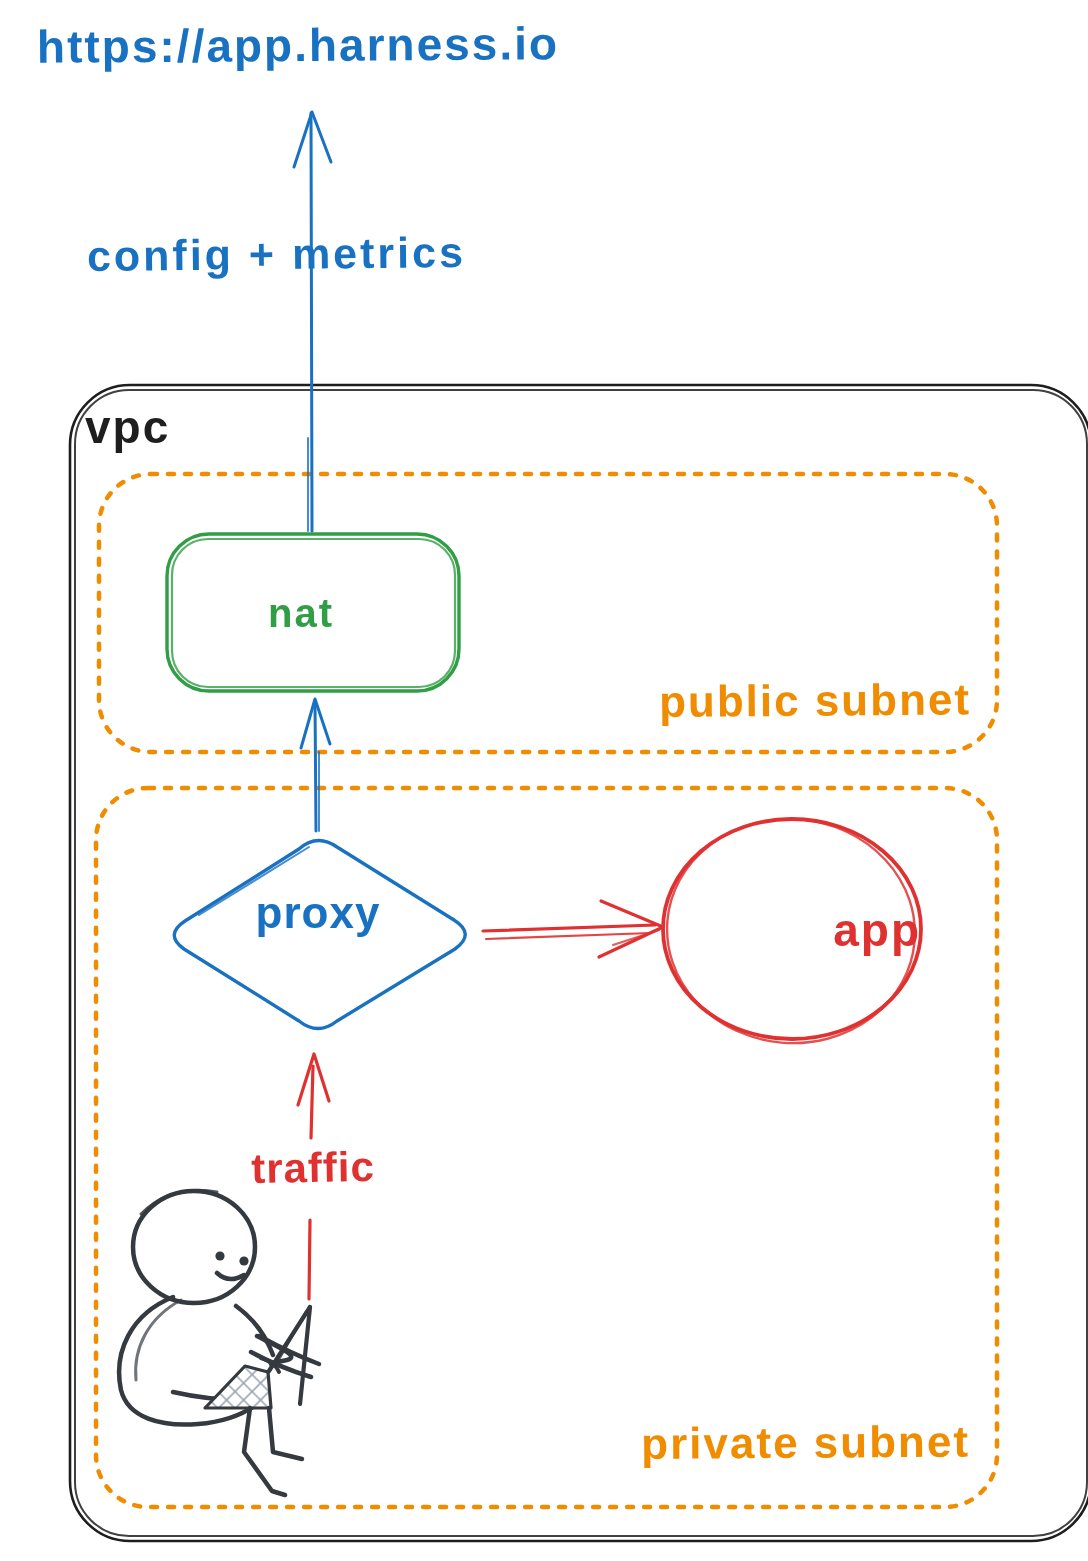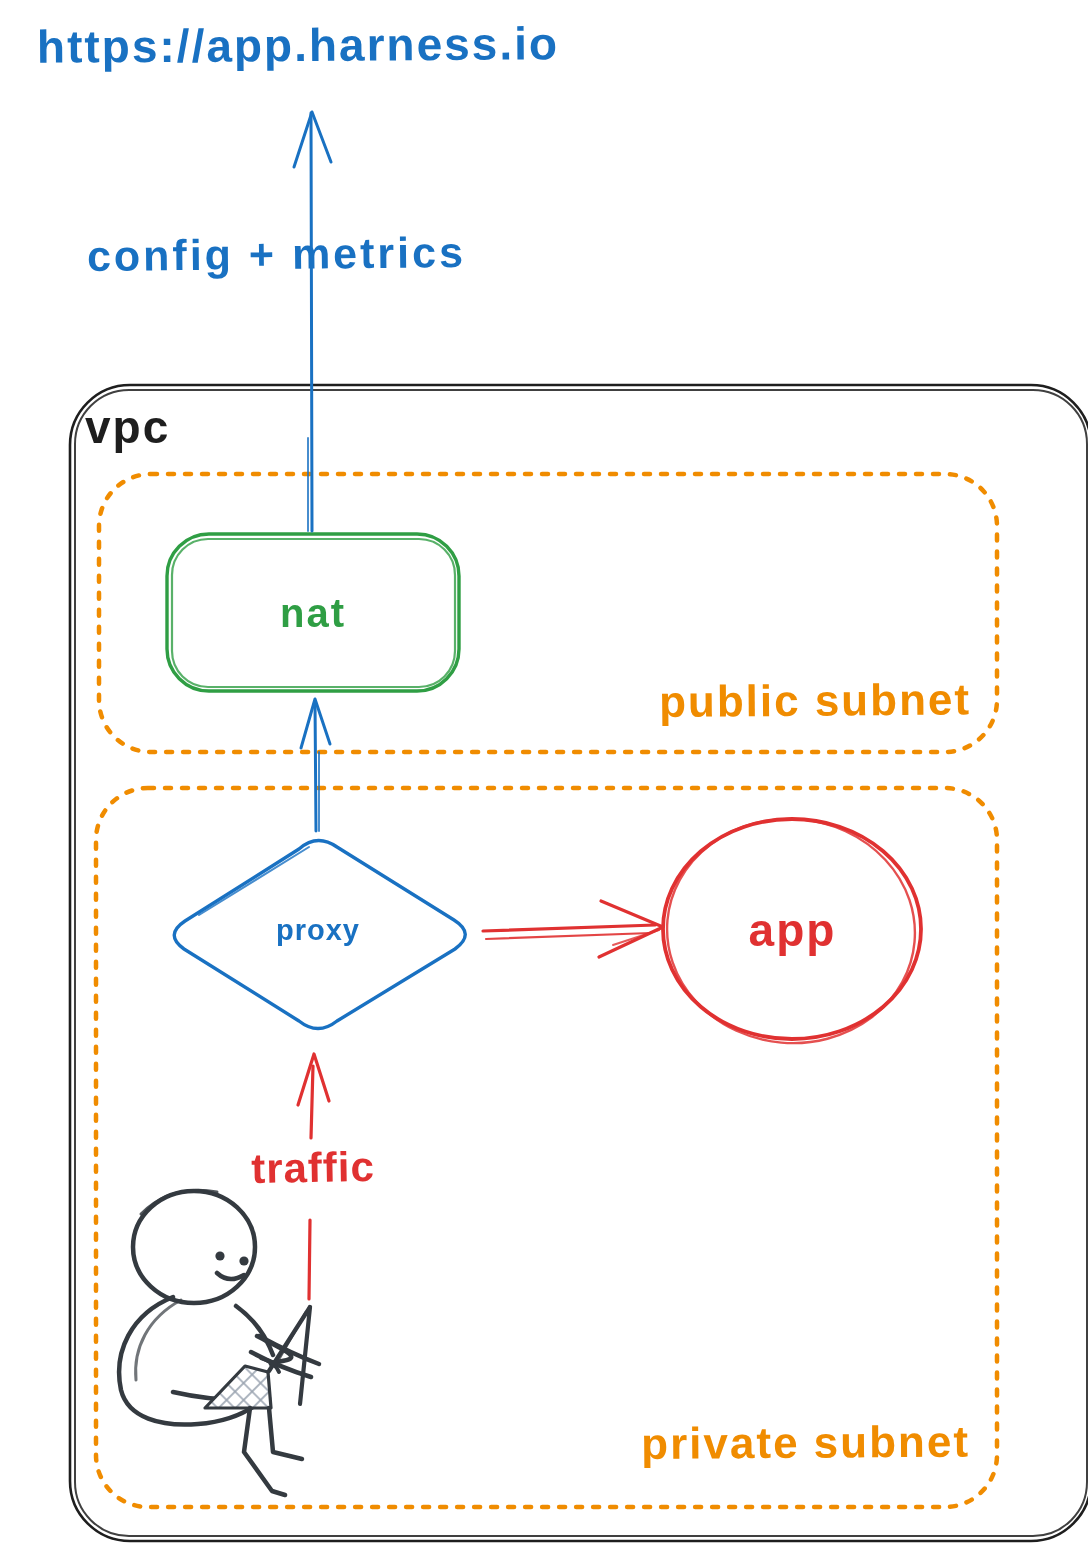--- a/index.html
+++ b/index.html
@@ -17,27 +17,27 @@
   .s-blue{stroke:var(--blue)} .s-green{stroke:var(--green)} .s-orange{stroke:var(--orange)}
   .s-red{stroke:var(--red)} .s-ink{stroke:var(--ink)} .s-sketch{stroke:var(--sketch)}
   .f-sketch{fill:var(--sketch)}
   .c-blue{color:var(--blue)} .c-green{color:var(--green)} .c-orange{color:var(--orange)}
   .c-red{color:var(--red)} .c-ink{color:var(--ink)}
   .lbl{position:absolute;white-space:nowrap;font-weight:600;letter-spacing:1px}
   .url-label{left:14px;top:18px;font-size:46px;letter-spacing:2px;transform:rotate(-.4deg)}
   .config-label{left:64px;top:230px;font-size:43px;letter-spacing:3px;transform:rotate(-.6deg)}
   .vpc-label{left:62px;top:400px;font-size:46px;font-weight:700;letter-spacing:2px}
   .nat-label{
-    left:144px;top:534px;width:292px;height:157px;position:absolute;
+    left:132px;top:534px;width:292px;height:157px;position:absolute;
     display:flex;flex-direction:column;align-items:center;justify-content:center;
     font-size:40px;font-weight:600;line-height:62px;letter-spacing:2px;
   }
   .public-label{left:556px;top:676px;width:392px;text-align:right;font-size:44px;letter-spacing:2px;transform:rotate(-.5deg)}
-  .proxy-label{left:175px;top:914px;width:240px;text-align:center;font-size:29px}
-  .app-label{left:641px;top:903px;width:257px;text-align:center;font-size:46px;font-weight:700;letter-spacing:2px}
+  .proxy-label{left:175px;top:888px;width:240px;text-align:center;font-size:44px}
+  .app-label{left:641px;top:903px;width:257px;text-align:right;font-size:46px;font-weight:700;letter-spacing:2px}
   .traffic-label{left:180px;top:1144px;width:220px;text-align:center;font-size:42px;transform:rotate(-1deg)}
   .private-label{left:545px;top:1418px;width:402px;text-align:right;font-size:44px;letter-spacing:2px;transform:rotate(-.4deg)}
 </style>
 </head>
 <body>
 
 <div class="canvas">
 
   <svg class="layer" viewBox="0 0 1088 1561" fill="none" stroke-linecap="round" stroke-linejoin="round">
     <defs>

